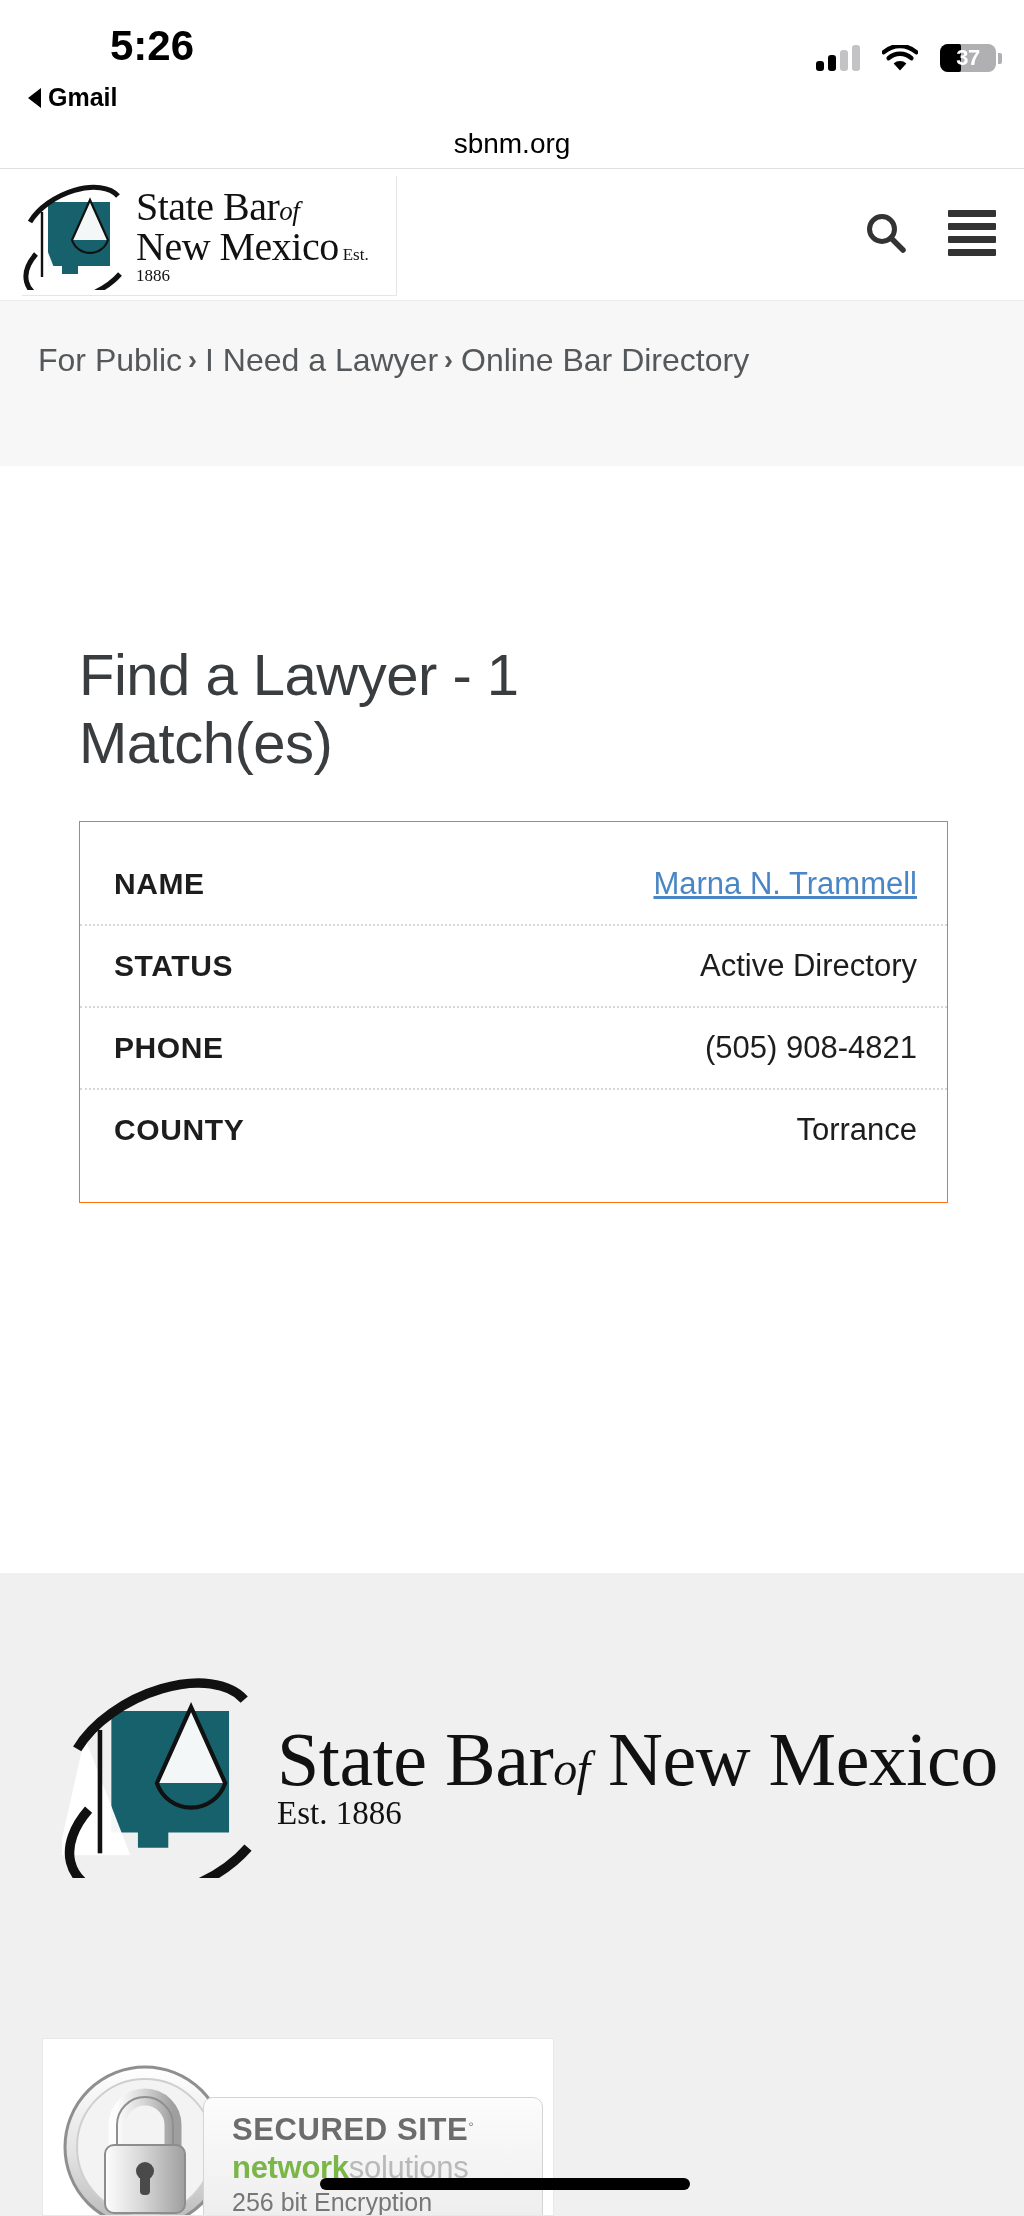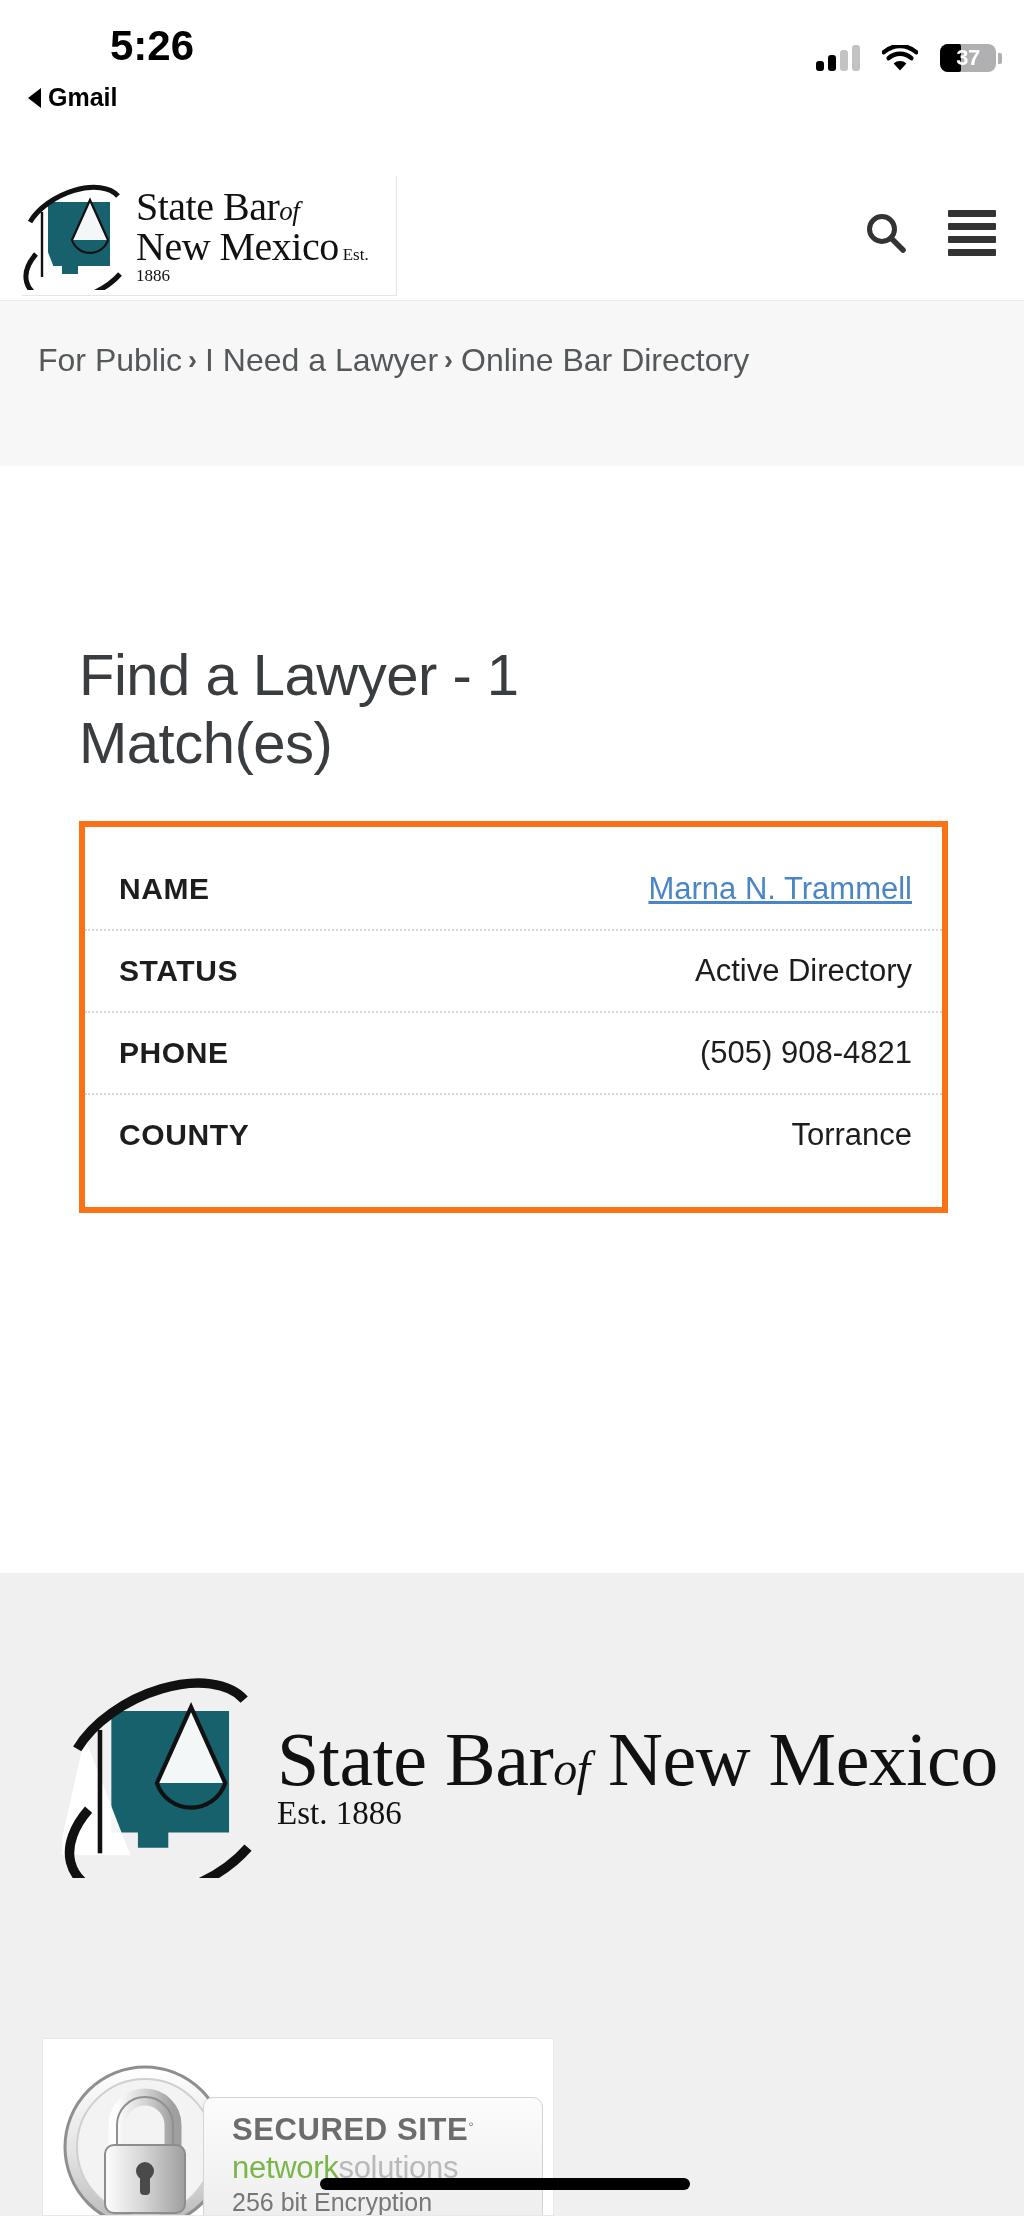--- a/index.html
+++ b/index.html
@@ -189,21 +189,21 @@
     color: #3a3d3f;
     line-height: 1.18;
     letter-spacing: -0.5px;
   }
 
   .result-card {
     position: absolute;
     left: 79px; top: 355px;
     width: 869px;
     background: #ffffff;
-    border: 6px solid #f97316;
+    border: 1px solid #f97316;
     padding: 22px 0 32px 0;
   }
   .result-row {
     display: flex;
     align-items: center;
     justify-content: space-between;
     padding: 22px 30px 22px 34px;
     border-bottom: 2px dotted #d7d7d7;
   }
   .result-row:last-child { border-bottom: none; }
@@ -261,21 +261,21 @@
     border-radius: 10px;
     background: linear-gradient(180deg,#fcfcfc 0%,#ededed 100%);
     padding: 14px 0 0 28px;
   }
   .seal-t1 {
     font-size: 31px; font-weight: 700; color: #6c6c6c; letter-spacing: 0.6px;
     white-space: nowrap;
   }
   .seal-t1 sup { font-size: 15px; vertical-align: super; }
   .seal-t2 { font-size: 31px; white-space: nowrap; margin-top: 2px; letter-spacing: -0.3px; }
-  .seal-t2 .net { color: #7ab648; font-weight: 400; text-align: center; }
+  .seal-t2 .net { color: #7ab648; font-weight: 700; text-align: center; }
   .seal-t2 .sol { color: #b9b9b9; font-weight: 400; }
   .seal-t3 { font-size: 25px; color: #777; white-space: nowrap; margin-top: 2px; }
 
   .home-indicator {
     position: absolute;
     left: 320px; top: 2178px;
     width: 370px; height: 12px;
     background: #000;
     border-radius: 6px;
   }
@@ -308,20 +308,23 @@
         </svg>
       </span>
       <span class="battery">
         <span class="fill"></span>
         <span class="cap"></span>
         <span class="pct">37</span>
       </span>
     </div>
   </div>
 
+  <div class="urlbar">
+    <span class="host">sbnm.org</span>
+  </div>
 
   <div class="site-header">
     <div class="logo-wrap">
       <span class="logo-mark">
         <svg viewBox="0 0 108 108" width="108" height="108" aria-hidden="true">
 
           <path d="M26 20 H88 V84 H56 V92 H40 V84 H26 Z" fill="#16616b"></path>
 
           <path d="M68 18 L86 58 L50 58 Z" fill="#fff" opacity="0.95"></path>
           <path d="M68 18 L86 58 A19 19 0 0 1 50 58 Z" fill="none" stroke="#111" stroke-width="2.2"></path>

